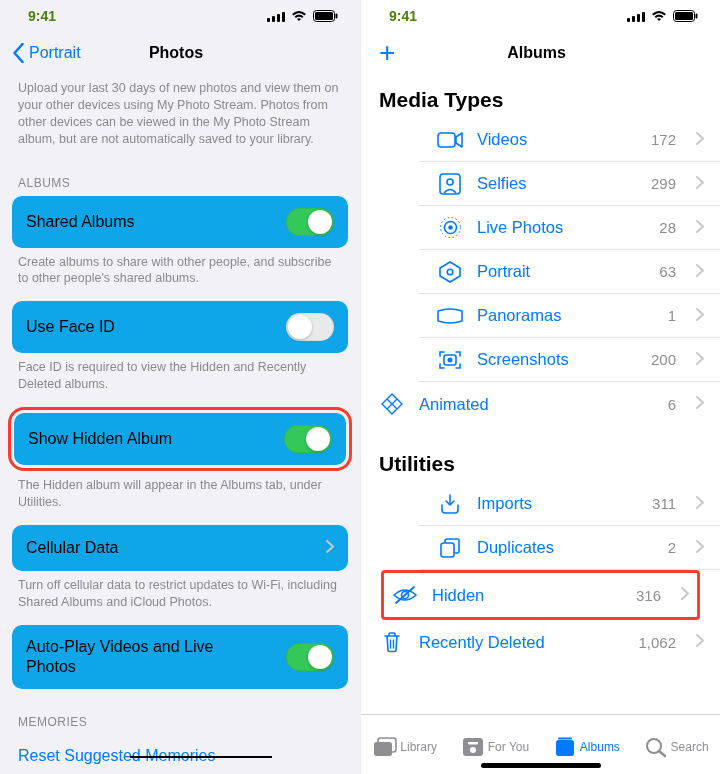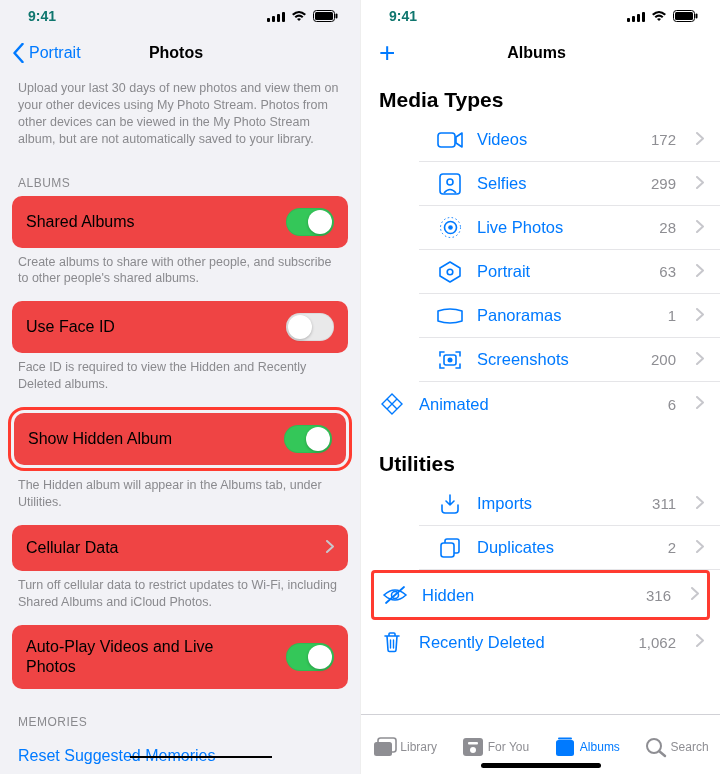--- a/index.html
+++ b/index.html
@@ -25,21 +25,21 @@
 
   
   .status-bar {
     height: 32px;
     display: flex;
     justify-content: space-between;
     align-items: center;
     padding: 0 22px 0 28px;
     font-size: 14px;
     font-weight: 600;
-    color: #0f766e;
+    color: #4d7c0f;
   }
   .status-icons { display:flex; align-items:center; gap:6px; }
   .status-icons svg { display:block; }
 
   
   .navbar {
     height: 42px;
     display: flex;
     align-items: center;
     position: relative;
@@ -62,21 +62,21 @@
   
   .desc {
     color:#8a8a8e; font-size:12.5px; line-height:1.35;
     padding: 6px 18px 14px 18px;
   }
   .section-label {
     color:#8a8a8e; font-size:12px; letter-spacing:0.5px;
     padding: 14px 18px 6px 18px;
   }
   .cell-card {
-    background:#ef4444; border-radius:10px;
+    background:#0ea5e9; border-radius:10px;
     margin: 0 12px;
     padding: 12px 14px;
     display:flex; align-items:center; justify-content:space-between;
     min-height:46px;
   }
   .cell-card .cell-label { font-size:16px; color:#000; line-height:1.25;}
   .switch {
     width:48px; height:28px; border-radius:14px; position:relative;
     box-shadow: inset 0 0 0 1px rgba(0,0,0,0.06);
   }
@@ -113,21 +113,21 @@
     display:flex; align-items:center; padding: 10px 16px 10px 18px;
     gap:14px; min-height:44px;
   }
   .list-row .icon-slot { width:26px; display:flex; justify-content:center; color:#007aff; }
   .list-row .row-label { flex:1; font-size:16.5px; color:#007aff; }
   .list-row .count { color:#8e8e93; font-size:15px; margin-right:6px; }
   .list-row .chevron { color:#c7c7cc; }
   .row-sep { border-bottom:0.5px solid #e5e5e8; margin-left:58px; }
   .highlight-row {
     border:3px solid #ff3b30; border-radius:4px;
-    margin: 0 10px;
+    margin: 0 20px;
   }
   .highlight-row .list-row { padding-left:8px; padding-right:8px; }
 
   
   .tabbar {
     height:60px; border-top:0.5px solid #d1d1d6;
     display:flex; justify-content:space-around; align-items:center;
     padding-top:4px;
   }
   .tab { display:flex; align-items:center; gap:2px; color:#8e8e93; font-size:12px; }

